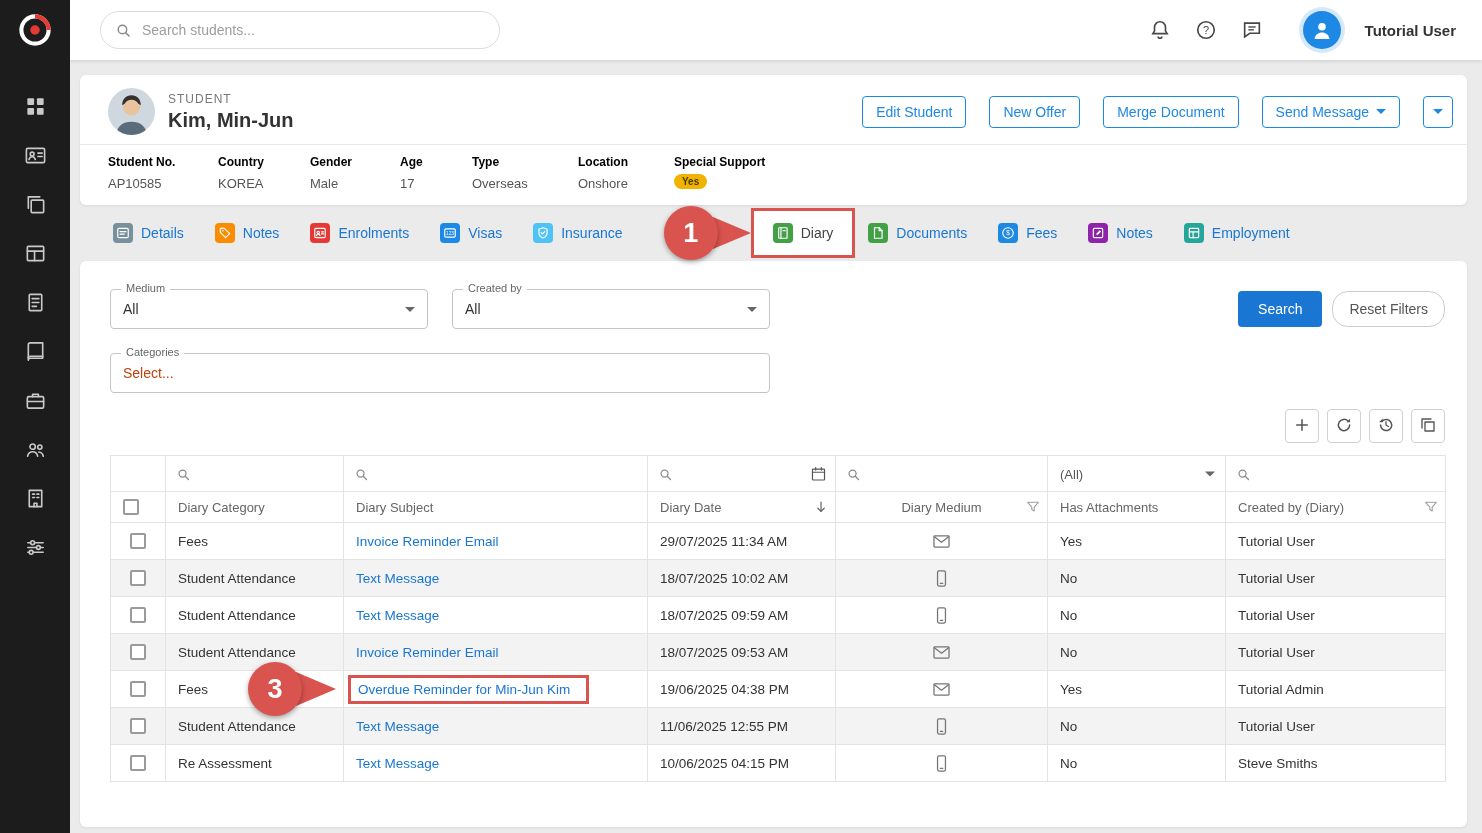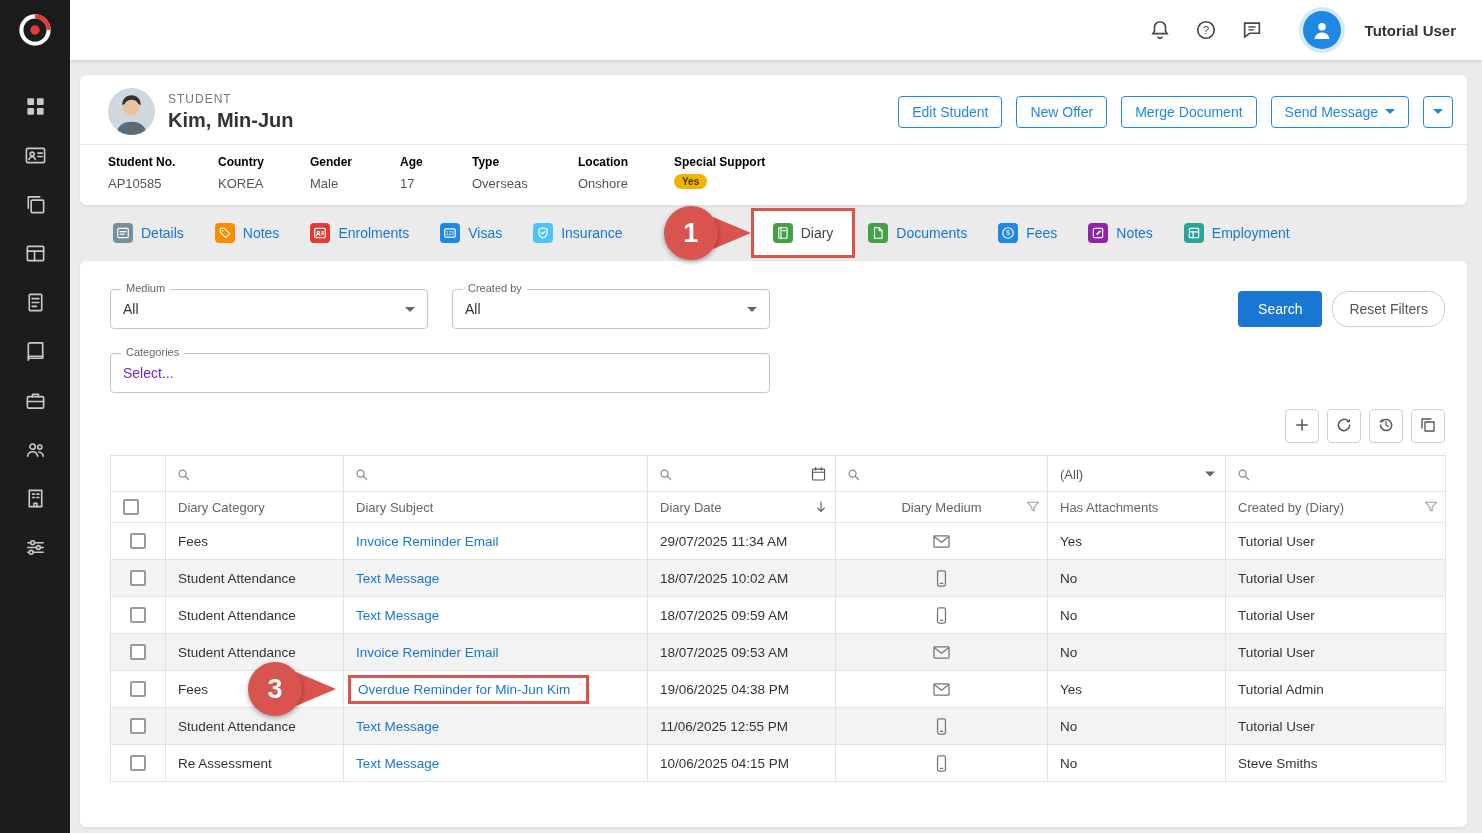--- a/index.html
+++ b/index.html
@@ -36,21 +36,21 @@
   .content { position: absolute; left: 80px; top: 75px; width: 1387px; }
 
   
   .student-card { background: #fff; border-radius: 6px; box-shadow: 0 1px 3px rgba(0,0,0,.08); }
   .sc-top { display: flex; align-items: center; padding: 13px 14px 9px 28px; }
   .stu-avatar { width: 47px; height: 47px; border-radius: 50%; overflow: hidden; flex: 0 0 auto; }
   .stu-avatar svg { width: 100%; height: 100%; }
   .stu-id { margin-left: 13px; }
   .stu-label { font-size: 12px; letter-spacing: 1px; color: #777; }
   .stu-name { font-size: 20px; font-weight: bold; color: #333; margin-top: 3px; }
-  .actions { margin-left: auto; display: flex; gap: 14px; align-items: center; }
+  .actions { margin-left: auto; display: flex; gap: 23px; align-items: center; }
   .btn-outline { height: 32px; border: 1px solid #1e88e5; color: #1e88e5; background: #fff; border-radius: 4px;
                  font-size: 14px; padding: 0 13px; cursor: pointer; font-family: inherit; display: flex; align-items: center; gap: 7px; }
   .btn-mini { padding: 0 9px; }
   .caret { width: 0; height: 0; border-left: 5px solid transparent; border-right: 5px solid transparent; border-top: 5px solid #1e88e5; }
   .sc-info { display: flex; border-top: 1px solid #e8e8e8; padding: 10px 28px 14px; }
   .info-col { margin-right: 0; }
   .info-label { font-size: 12px; font-weight: bold; color: #000000; }
   .info-value { font-size: 13px; color: #555; margin-top: 7px; }
   .info-value.badge { display: inline-block; background: #f0b400; color: #4a3a00; font-size: 10px; font-weight: bold;
                       padding: 2px 8px; border-radius: 8px; margin-top: 5px; }
@@ -72,21 +72,21 @@
                 border-top: 16px solid transparent; border-bottom: 16px solid transparent; border-left: 38px solid #d9534f; z-index: 5; }
 
   
   .main-card { background: #fff; border-radius: 6px; box-shadow: 0 1px 3px rgba(0,0,0,.08); min-height: 566px; padding-bottom: 40px; }
   .filters { display: flex; justify-content: space-between; padding: 28px 22px 0 30px; }
   .sel-row { display: flex; gap: 24px; margin-bottom: 24px; }
   .m-select { position: relative; border: 1px solid #c4c4c4; border-radius: 4px; height: 40px; display: flex;
               align-items: center; padding: 0 12px; cursor: pointer; background: #fff; }
   .m-select .flabel { position: absolute; top: -8px; left: 10px; background: #fff; padding: 0 5px; font-size: 11px; color: #666; }
   .sel-value { font-size: 14px; color: #333; }
-  .sel-value.placeholder { color: #6d28d9; }
+  .sel-value.placeholder { color: #c2410c; }
   .dd-arrow { margin-left: auto; width: 0; height: 0; border-left: 5px solid transparent; border-right: 5px solid transparent; border-top: 5px solid #666; }
   .filters-right { display: flex; gap: 10px; align-items: flex-start; padding-top: 2px; }
   .btn-primary { height: 36px; background: #1976d2; color: #fff; border: none; border-radius: 4px; font-size: 14px;
                  padding: 0 20px; cursor: pointer; font-family: inherit; }
   .btn-plain { height: 36px; background: #fff; color: #555; border: 1px solid #ccc; border-radius: 16px; font-size: 14px;
                padding: 0 16px; cursor: pointer; font-family: inherit; }
 
   .grid-toolbar { display: flex; justify-content: flex-end; gap: 8px; margin: 16px 22px 12px 0; }
   .tool-btn { width: 34px; height: 34px; border: 1px solid #d0d0d0; border-radius: 4px; background: #fff; color: #555;
               display: flex; align-items: center; justify-content: center; cursor: pointer; }
@@ -214,20 +214,29 @@
               <line x1="4" y1="12" x2="20" y2="12"></line>
               <circle cx="15" cy="12" r="2" fill="#1c1c1c"></circle>
               <line x1="4" y1="17" x2="20" y2="17"></line>
               <circle cx="7.5" cy="17" r="2" fill="#1c1c1c"></circle>
             </svg></span>
         </div>
       </nav>
   </aside>
 
   <header class="topbar">
+    <div class="searchbox">
+      <span class="s-icon">
+        <svg viewBox="0 0 24 24">
+            <circle cx="10.5" cy="10.5" r="6" fill="none" stroke="currentColor" stroke-width="2"></circle>
+            <line x1="15" y1="15" x2="20.5" y2="20.5" stroke="currentColor" stroke-width="2"></line>
+          </svg>
+      </span>
+      <input placeholder="Search students..." style="">
+    </div>
     <div class="top-right">
       <span class="tb-icon">
         <svg viewBox="0 0 24 24">
             <path d="M12 3a6 6 0 0 0-6 6v4.2L4.2 16h15.6L18 13.2V9a6 6 0 0 0-6-6z" fill="none" stroke="currentColor" stroke-width="1.8"></path>
             <path d="M10 19a2 2 0 0 0 4 0" fill="none" stroke="currentColor" stroke-width="1.8"></path>
           </svg>
       </span>
       <span class="tb-icon">
         <svg viewBox="0 0 24 24">
             <circle cx="12" cy="12" r="9" fill="none" stroke="currentColor" stroke-width="1.8"></circle>

